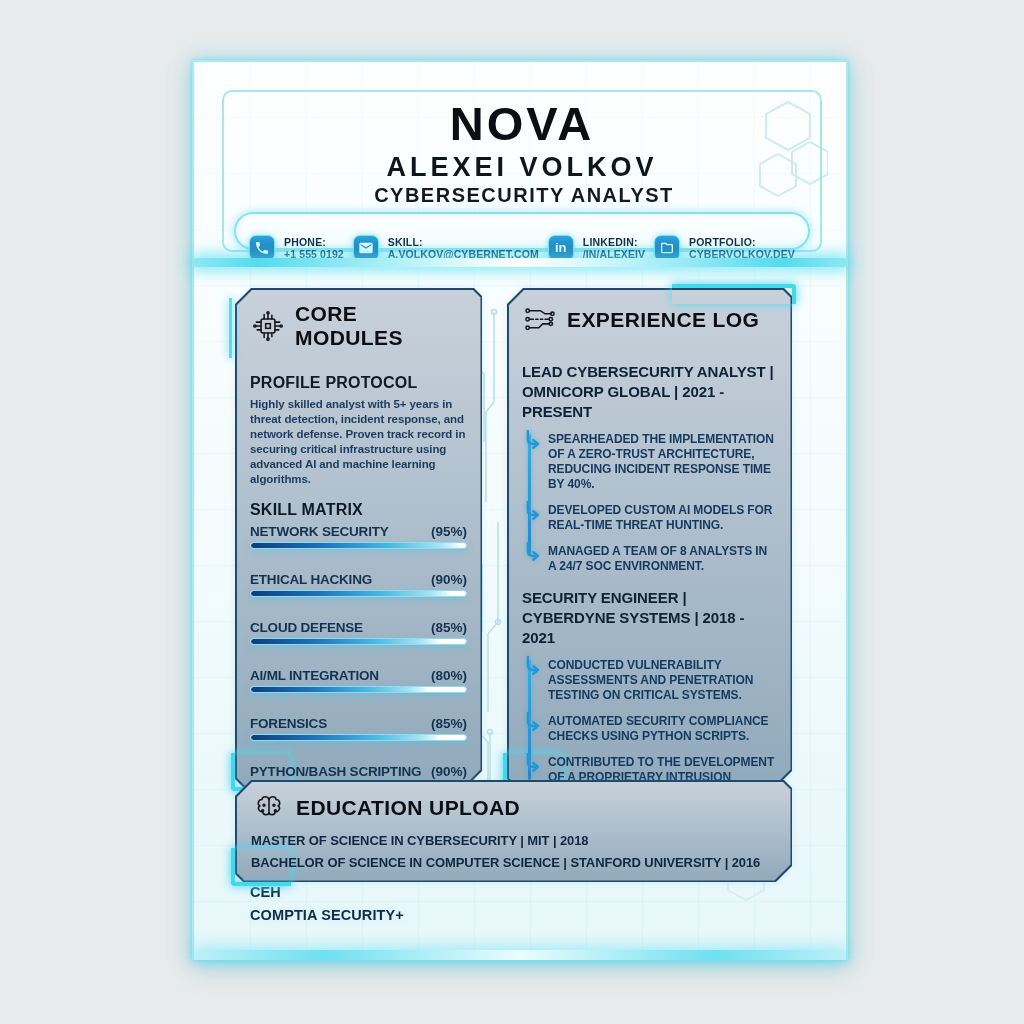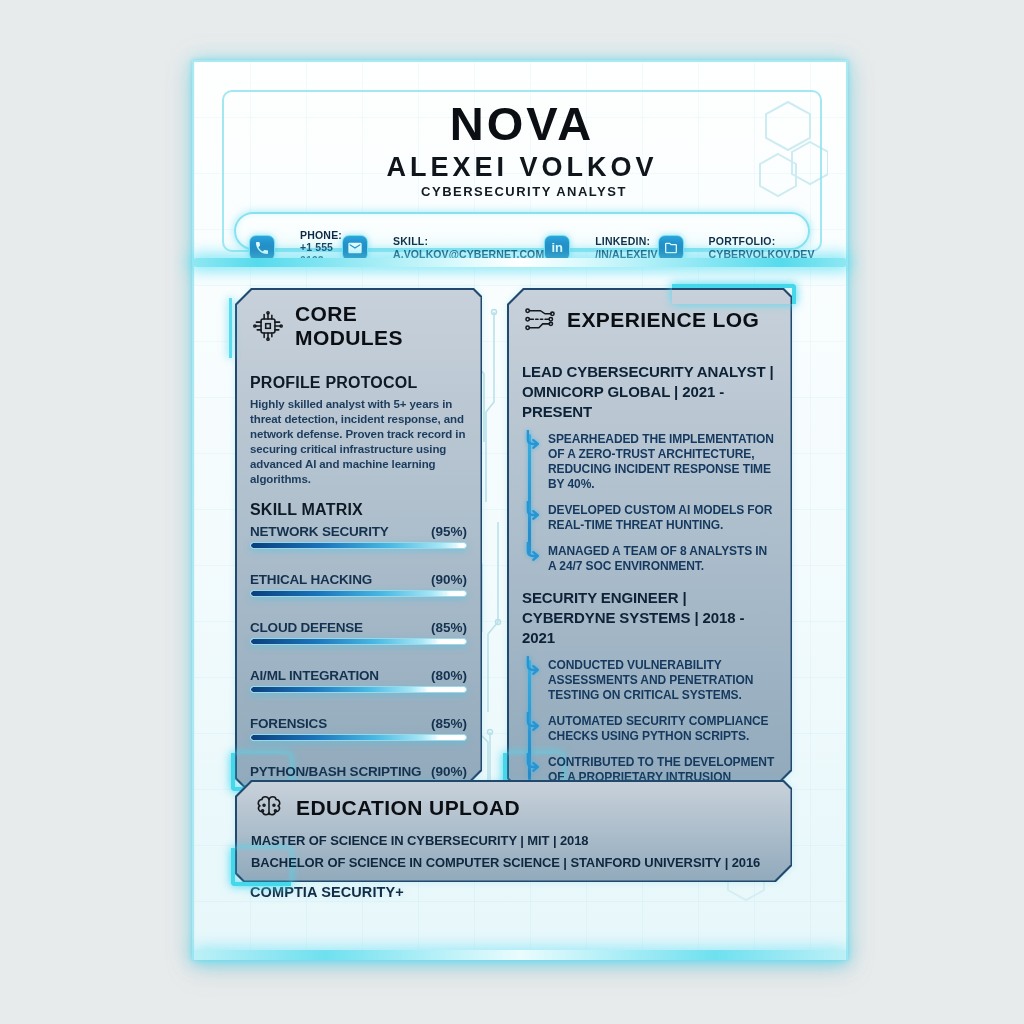--- a/index.html
+++ b/index.html
@@ -42,31 +42,31 @@
   .nova{
     position:absolute;left:0;right:0;top:4px;
     font-size:47px;font-weight:900;letter-spacing:3px;color:#0b0e12;
   }
   .person-name{
     position:absolute;left:0;right:0;top:60px;
     font-size:27px;font-weight:900;letter-spacing:4px;color:#10151b;
   }
   .person-role{
     position:absolute;left:4px;right:0;top:92px;
-    font-size:13px;font-weight:800;letter-spacing:1.5px;color:#141a21;
+    font-size:20px;font-weight:800;letter-spacing:1.5px;color:#141a21;
   }
   .contact-bar{
     position:absolute;left:10px;right:10px;top:120px;height:38px;
     background:linear-gradient(180deg,#ffffff,#f2fcfd);
     border:2px solid #86e2ef;border-radius:20px;
     box-shadow:0 0 9px rgba(80,215,240,.55), inset 0 0 6px rgba(160,235,245,.4);
     display:flex;align-items:center;justify-content:space-between;
     padding:0 13px;box-sizing:border-box;
   }
-  .c-item{display:flex;align-items:center;gap:25px;cursor:pointer;margin-top:33px;}
+  .c-item{display:flex;align-items:flex-end;gap:9px;cursor:pointer;margin-top:33px;}
   .c-icon{
     width:26px;height:26px;border-radius:7px;flex:0 0 auto;
     background:linear-gradient(180deg,#2ba6dd,#0c5e9e);
     border:1.5px solid #7adfF0;box-sizing:border-box;
     display:flex;align-items:center;justify-content:center;
     box-shadow:0 0 6px rgba(80,210,240,.6);
     color:#eafcff;font-weight:900;font-size:13px;
   }
   .c-text{display:flex;flex-direction:column;line-height:1.15;text-align:left;}
   .c-label{font-size:10.5px;font-weight:800;color:#0d2b45;letter-spacing:.2px;}
@@ -338,20 +338,21 @@
           </div>
           <div class="bar-track">
               <div class="bar-fill" style="width: 90%;"></div>
             </div>
         </div>
 
         <div class="sub-head" style="margin-top:12px;">CERTIFICATION DATA</div>
         <ul class="cert-list">
           <li>OSCP</li>
           <li>CISSP</li>
+          <li>CEH</li>
           <li>COMPTIA SECURITY+</li>
         </ul>
       </div>
     </div>
 
     <div class="panel right-panel">
       <div class="panel-border cut"></div>
       <div class="panel-inner cut"></div>
       <div class="corner-tr"></div>
       <div class="corner-bl"></div>

